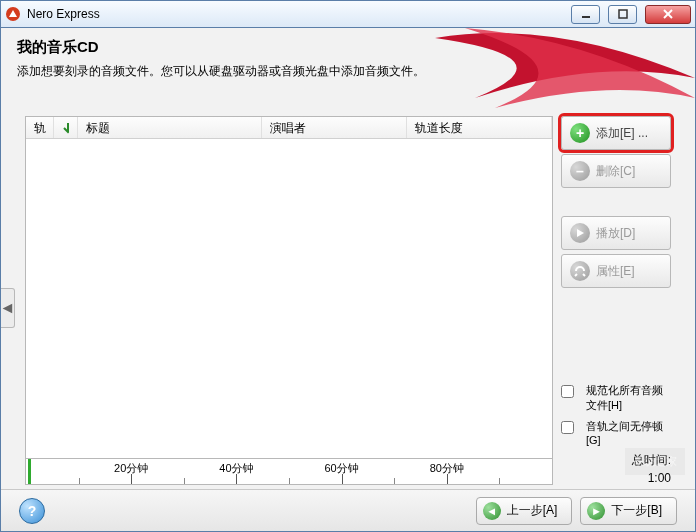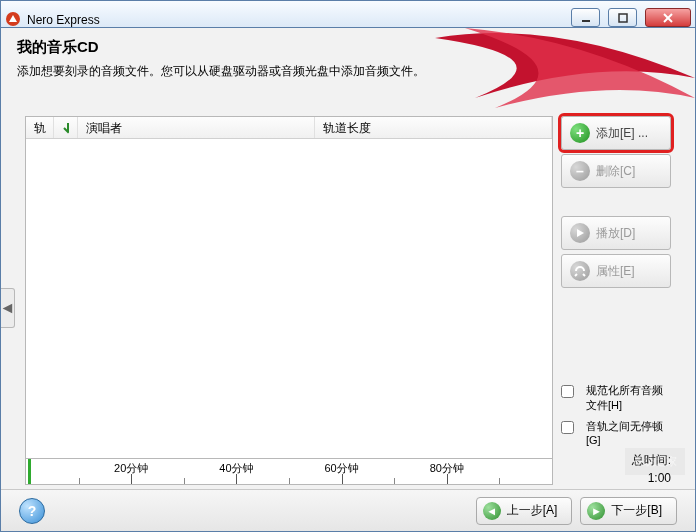--- a/index.html
+++ b/index.html
@@ -1,18 +1,18 @@
 <!DOCTYPE html>
 <html><head>
 <meta charset="utf-8">
 <style>
 * { box-sizing: border-box; margin: 0; padding: 0; font-family: "Microsoft YaHei", Tahoma, sans-serif; }
 body { background: #fff; width: 696px; height: 532px; overflow: hidden; position: relative; }
 
-.titlebar { height: 28px; background: linear-gradient(#f7fbff,#dce9f7); border: 1px solid #5a7ea8; display: flex; align-items: flex-end; padding: 0 4px; gap: 6px; }
+.titlebar { height: 28px; background: linear-gradient(#f7fbff,#dce9f7); border: 1px solid #5a7ea8; display: flex; align-items: center; padding: 0 4px; gap: 6px; }
 .titlebar .app-icon { width: 16px; height: 16px; display:inline-block; }
 .titlebar .title { font-size: 12px; color: #000; }
 .titlebar .spacer { flex: 1; }
 .winbtn { width: 29px; height: 19px; border: 1px solid #5a7ea8; border-radius: 3px; margin-left: 2px; display:flex; align-items:center; justify-content:center; font-size:10px; background:linear-gradient(#fefefe,#d6e4f3); cursor:pointer; }
 .winbtn.close { width: 46px; background: linear-gradient(#f6a2a2,#d43c3c); color:#fff; border-color:#8a2a2a; }
 .winbtn svg { display:block; }
 
 .window-body { position:absolute; top:28px; left:0; right:0; bottom:0; border:1px solid #5a7ea8; border-top:none; background:#f2f2f2; overflow:hidden; }
 
 .swoosh { position:absolute; top:0; right:0; width:260px; height:100px; pointer-events:none; }
@@ -115,20 +115,21 @@
   <div class="content">
     <div class="list-area">
       <div class="list-box">
         <div class="list-header">
           <div class="col col-num">轨</div>
           <div class="col col-icon">
             <svg width="12" height="12">
                 <path d="M6 1 L6 9 M2 6 L6 10 L10 6" stroke="#2a8a2a" stroke-width="2" fill="none"></path>
               </svg>
           </div>
+          <div class="col col-title">标题</div>
           <div class="col col-artist">演唱者</div>
           <div class="col col-length">轨道长度</div>
         </div>
         <div class="list-rows"></div>
       </div>
       <div class="ruler">
         <div class="marker"></div>
         <div class="tick major" style="left:20%"></div>
         <div class="tick major" style="left:40%"></div>
         <div class="tick major" style="left:60%"></div>

